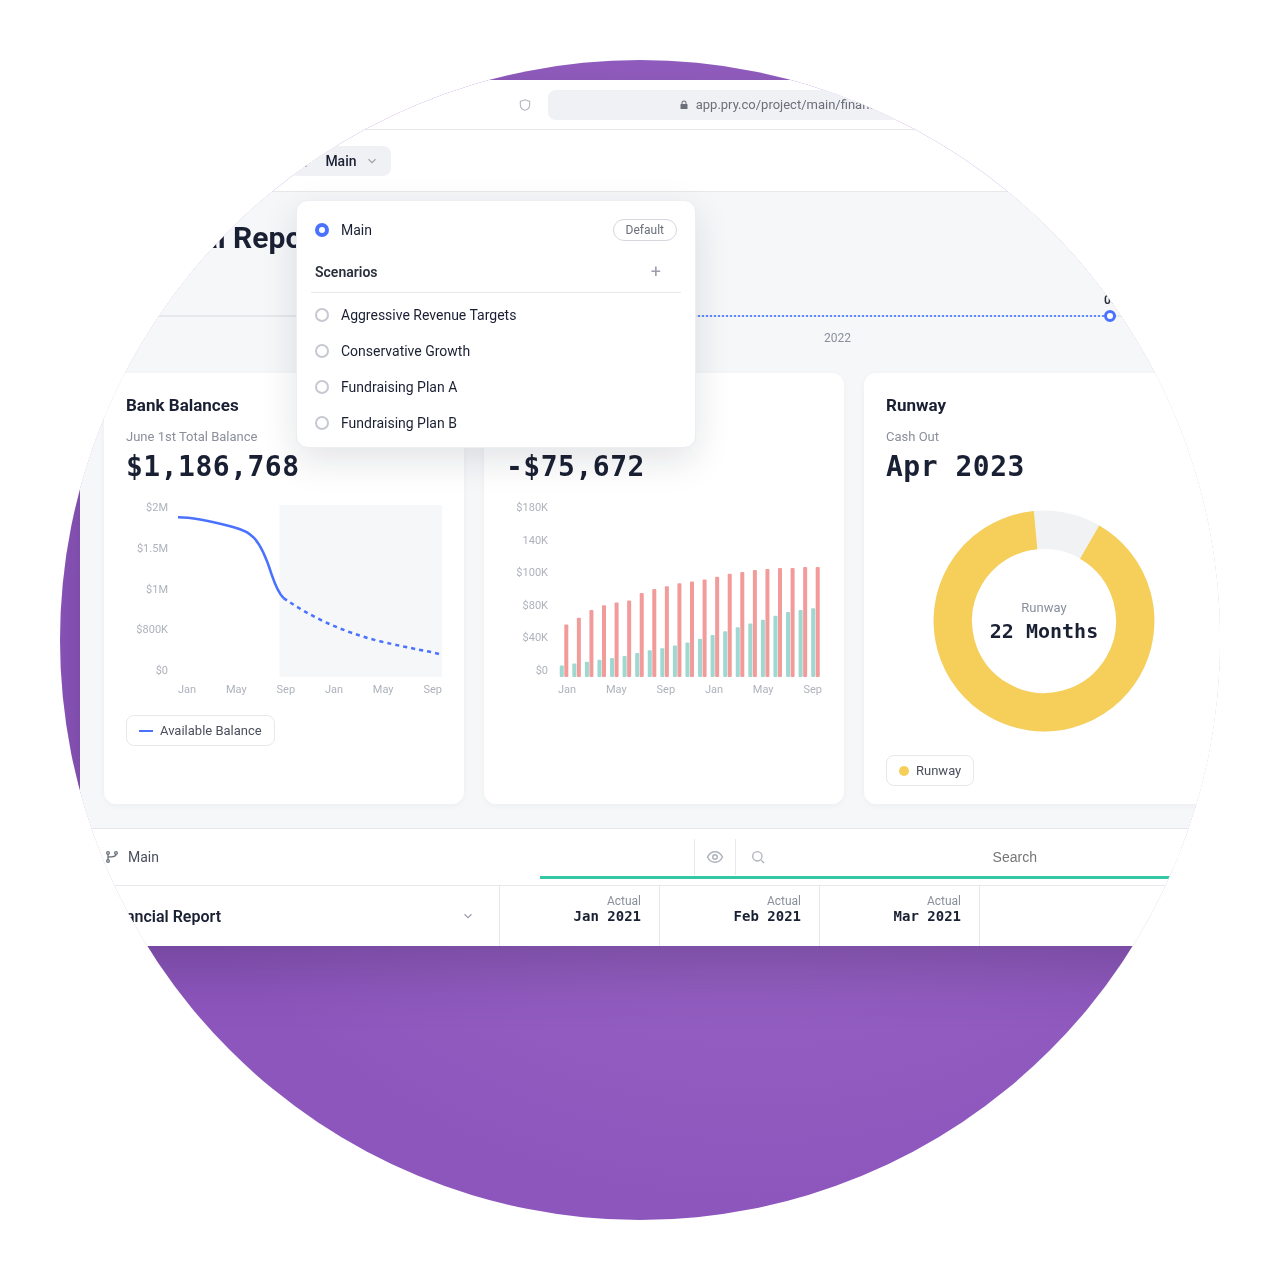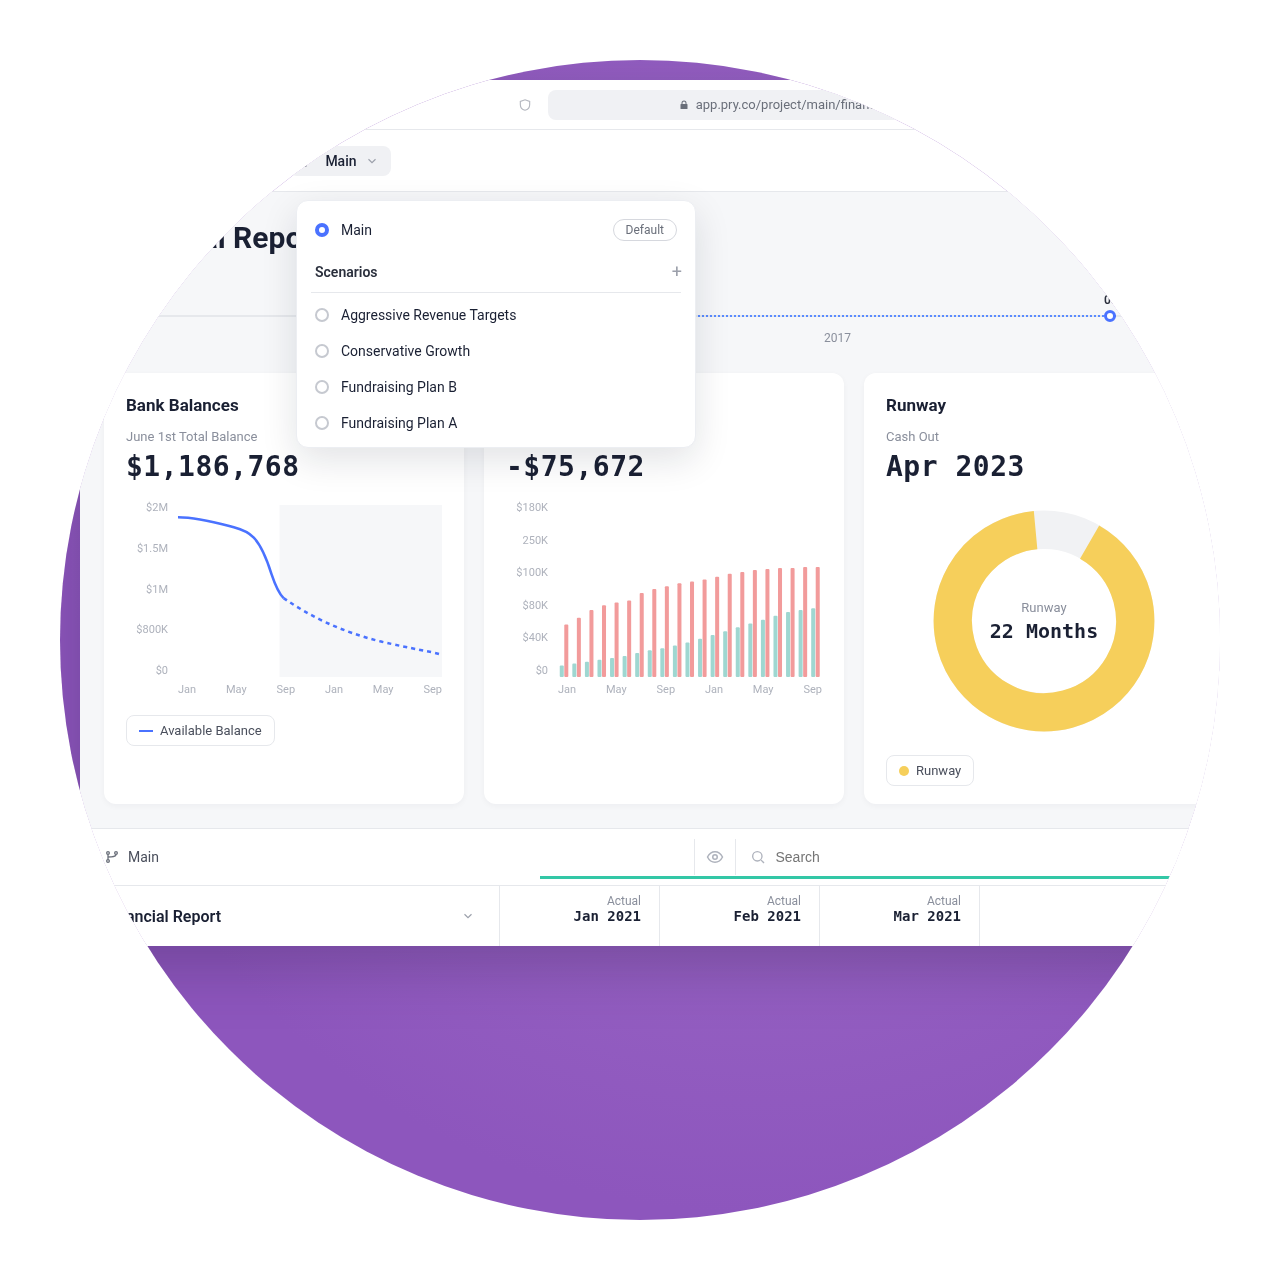--- a/index.html
+++ b/index.html
@@ -141,21 +141,21 @@
   .dd-row .badge {
     margin-left: auto;
     border: 1px solid #d6d8de;
     border-radius: 999px;
     padding: 3px 12px;
     font-size: 12px;
     color: #6a6f7a;
   }
   .dd-section {
     display: flex; align-items: center; justify-content: space-between;
-    padding: 10px 13px 6px 18px;
+    padding: 10px 34px 6px 18px;
     font-weight: 600; font-size: 14px;
     color: #2a2f3c;
   }
   .dd-section .plus { color: #9ca0ab; font-size: 18px; font-weight: 400; cursor: pointer; }
   .dd-hr { height: 1px; background: var(--border); margin: 4px 14px; }
 
   
   .report {
     background: var(--bg);
     padding: 28px 24px 24px 24px;
@@ -297,20 +297,21 @@
   }
   .sheet-top .eye { width: 42px; display: flex; justify-content: center; color: #aeb2bc; border-left: 1px solid var(--border); border-right: 1px solid var(--border); height: 36px; align-items: center; }
   .sheet-top .search {
     display: flex; align-items: center; gap: 8px;
     color: #aeb2bc; font-size: 14px;
     flex: 1;
   }
   .sheet-top .search input {
     border: none; outline: none; font-size: 14px;
     flex: 1;
+    text-align: center;
   }
   .green-bar { position: absolute; height: 3px; background: var(--accent-green); left: 460px; right: 0; }
   .sheet-cols {
     display: flex;
   }
   .sheet-side {
     width: 420px;
     padding: 12px 24px;
     display: flex; align-items: center; justify-content: space-between;
     font-size: 16px; font-weight: 600;
@@ -413,46 +414,46 @@
         <div class="dd-row">
           <span class="radio"></span>
           <span>Aggressive Revenue Targets</span>
         </div>
         <div class="dd-row">
           <span class="radio"></span>
           <span>Conservative Growth</span>
         </div>
         <div class="dd-row">
           <span class="radio"></span>
-          <span>Fundraising Plan B</span>
+          <span>Fundraising Plan A</span>
         </div>
         <div class="dd-row">
           <span class="radio"></span>
-          <span>Fundraising Plan A</span>
+          <span>Fundraising Plan B</span>
         </div>
       </div>
     </div>
 
     <div class="report">
       <h1>Financial Report</h1>
 
       <div class="meta-row">
         <span>Date Range</span>
         <span class="meta-right">anges</span>
       </div>
 
       <div class="daterange">
         <div class="dr-line"></div>
         <div class="dr-blue"></div>
         <div class="dr-dot" style="left:20px"></div>
         <div class="dr-dot" style="left:510px"></div>
         <div class="dr-dot big" style="right:140px"></div>
         <div class="dr-endlabel">06/22</div>
         <div class="dr-year" style="left:10px">2020</div>
-        <div class="dr-year" style="left:720px">2017</div>
+        <div class="dr-year" style="left:720px">2022</div>
       </div>
 
       <div class="cards">
 
         <div class="card">
           <h3>Bank Balances</h3>
           <div class="sub">June 1st Total Balance</div>
           <div class="big">$1,186,768</div>
           <div class="chart-area">
             <div class="axis-y">
@@ -486,21 +487,21 @@
           </div>
         </div>
 
         <div class="card">
           <h3>Income vs. Expenses</h3>
           <div class="sub">June 2021 Net Income</div>
           <div class="big">-$75,672</div>
           <div class="chart-area">
             <div class="axis-y">
               <div>$180K</div>
-              <div>250K</div>
+              <div>140K</div>
               <div>$100K</div>
               <div>$80K</div>
               <div>$40K</div>
               <div>$0</div>
             </div>
             <div class="plot" id="bars"><svg viewBox="0 0 260 170" width="100%" height="100%" preserveAspectRatio="none">
                   <rect x="1.7333333333333336" y="158.66666666666666" width="3.961904761904762" height="11.333333333333334" fill="#9fd7d1" rx="1"></rect>
                   <rect x="14.114285714285716" y="156.77777777777777" width="3.961904761904762" height="13.222222222222223" fill="#9fd7d1" rx="1"></rect>
                   <rect x="26.495238095238097" y="154.88888888888889" width="3.961904761904762" height="15.111111111111112" fill="#9fd7d1" rx="1"></rect>
                   <rect x="38.87619047619048" y="153" width="3.961904761904762" height="17" fill="#9fd7d1" rx="1"></rect>

